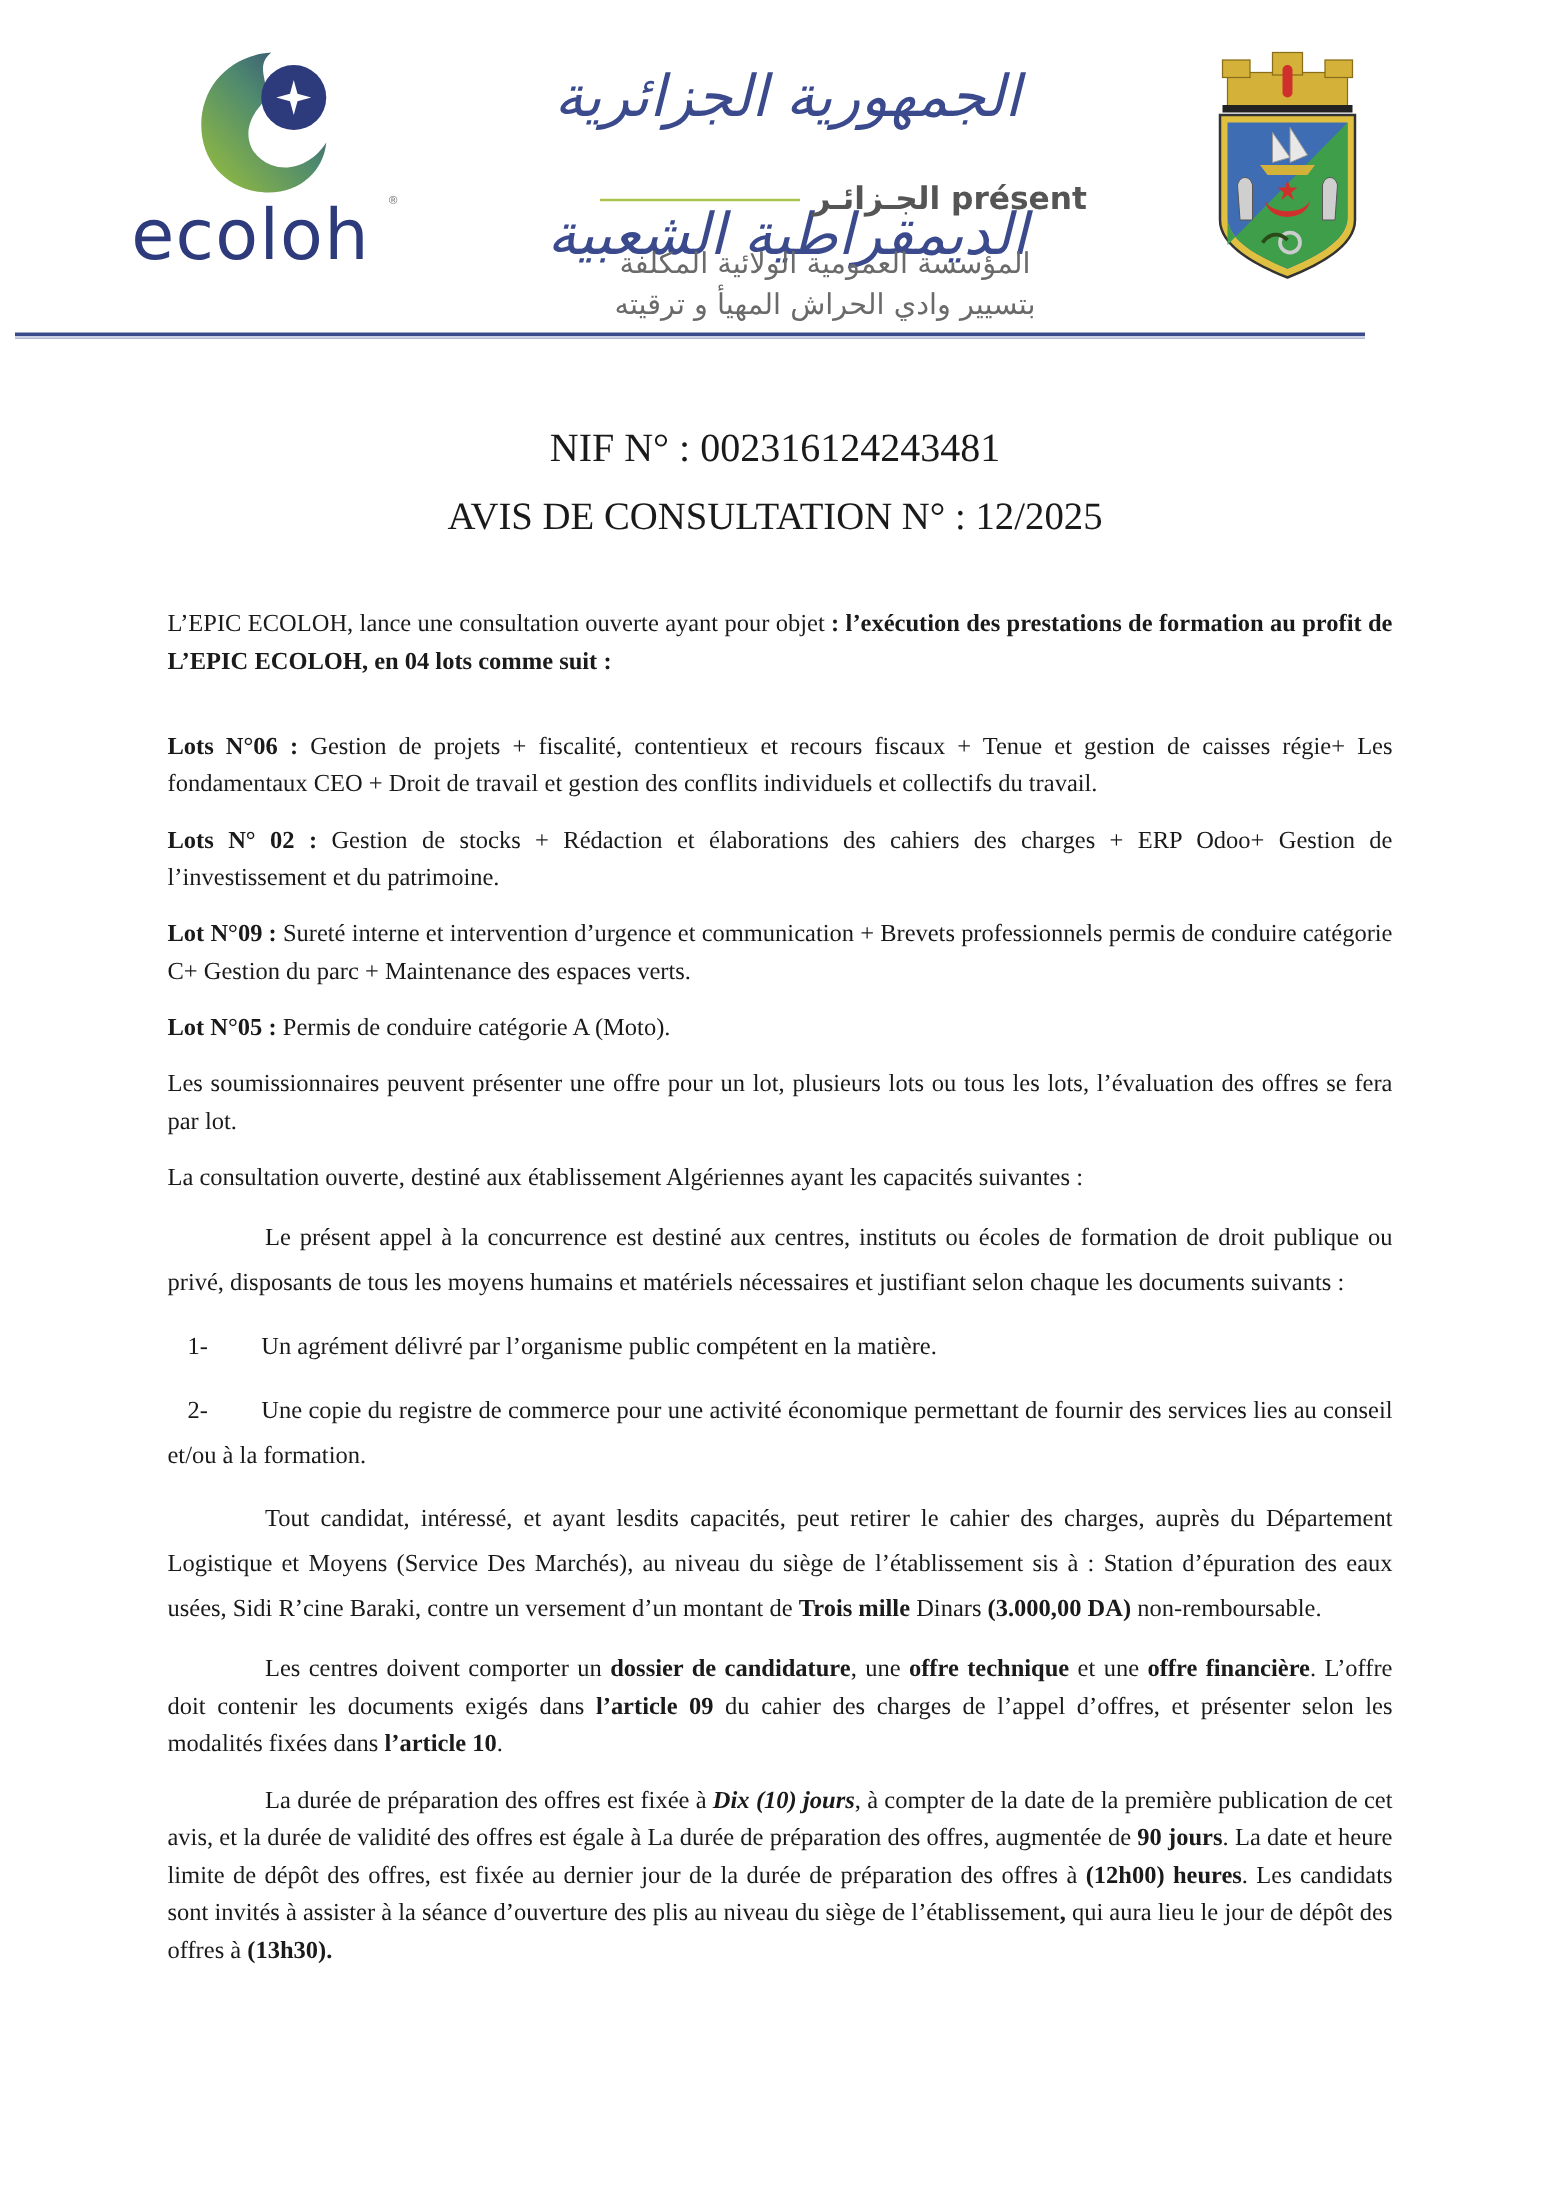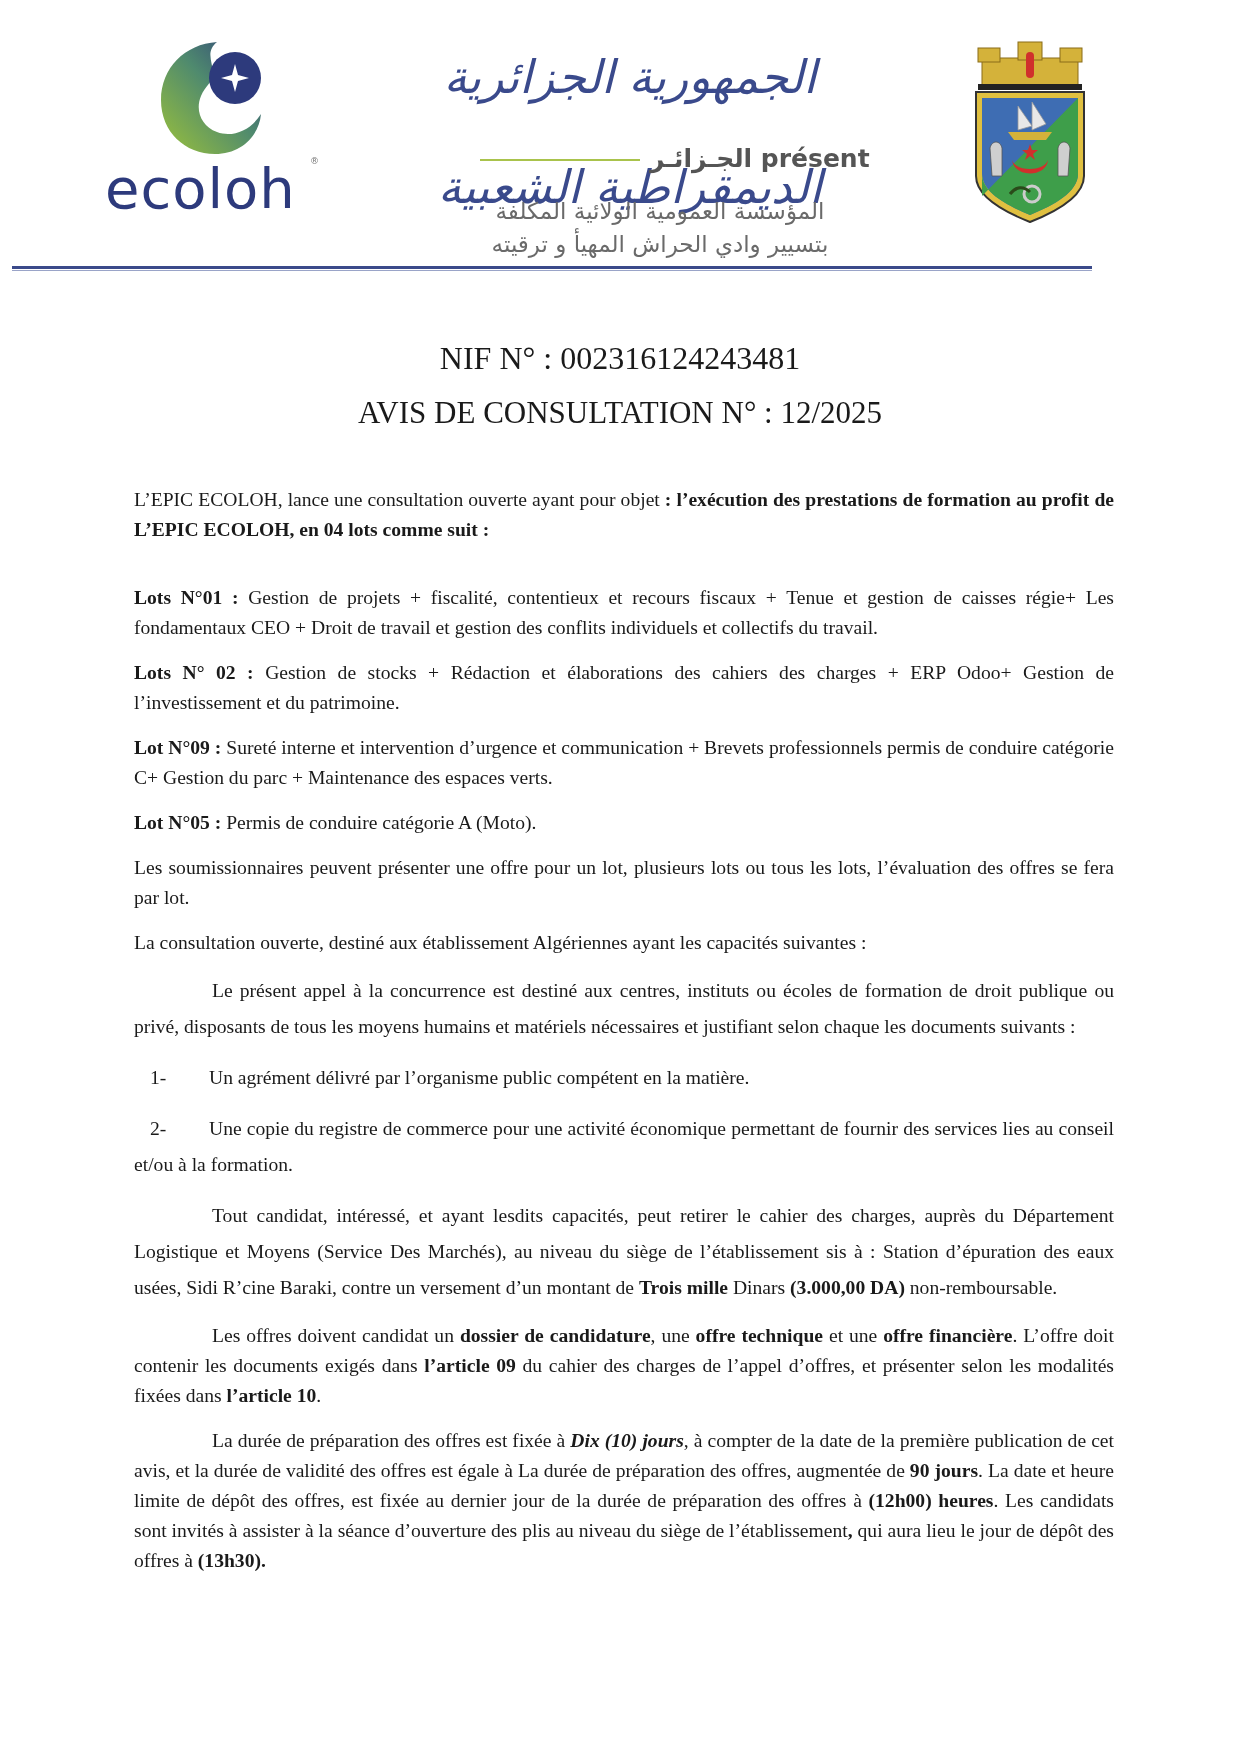--- a/index.html
+++ b/index.html
@@ -115,37 +115,37 @@
   <span>AVIS DE CONSULTATION N° : </span><span>12/2025</span>
 </div>
 
 <div class="body">
 
   <p class="j">
     <span>L’EPIC ECOLOH, lance une consultation ouverte ayant pour objet </span><b>: l’exécution des prestations de formation au profit de L’EPIC ECOLOH, en 04 lots comme suit :</b>
   </p>
   <div class="gap"></div>
 
-  <p class="j"><b>Lots N°01 : </b><span>Gestion de projets + fiscalité, contentieux et recours fiscaux + Tenue et gestion de caisses régie+ Les fondamentaux CEO + Droit de travail et gestion des conflits individuels et collectifs du travail.</span></p>
+  <p class="j"><b>Lots N°06 : </b><span>Gestion de projets + fiscalité, contentieux et recours fiscaux + Tenue et gestion de caisses régie+ Les fondamentaux CEO + Droit de travail et gestion des conflits individuels et collectifs du travail.</span></p>
   <p class="j"><b>Lots N° 02 : </b><span> Gestion de stocks + Rédaction et élaborations des cahiers des charges + ERP Odoo+ Gestion de l’investissement et du patrimoine.</span></p>
   <p class="j"><b>Lot N°09 : </b><span>Sureté interne et intervention d’urgence et communication + Brevets professionnels permis de conduire catégorie C+ Gestion du parc + Maintenance des espaces verts.</span></p>
   <p class="j"><b>Lot N°05 : </b><span>Permis de conduire catégorie A (Moto).</span></p>
 
   <p class="j">Les soumissionnaires peuvent présenter une offre pour un lot, plusieurs lots ou tous les lots, l’évaluation des offres se fera par lot.</p>
   <p>La consultation ouverte, destiné aux établissement Algériennes ayant les capacités suivantes :</p>
 
   <p class="j indent lh36">Le présent appel à la concurrence est destiné aux centres, instituts ou écoles de formation de droit publique ou privé, disposants de tous les moyens humains et matériels nécessaires et justifiant selon chaque les documents suivants :</p>
 
   <p class="j lh36"><span class="num">1-</span><span>Un agrément délivré par l’organisme public compétent en la matière.</span></p>
   <p class="j lh36"><span class="num">2-</span><span>Une copie du registre de commerce pour une activité économique permettant de fournir des services lies au conseil et/ou à la formation.</span></p>
 
   <p class="j indent lh36">
     <span>Tout candidat, intéressé, et ayant lesdits capacités, peut retirer le cahier des charges, auprès du Département Logistique et Moyens (Service Des Marchés), au niveau du siège de l’établissement sis à : Station d’épuration des eaux usées, Sidi R’cine Baraki, contre un versement d’un montant de </span><b>Trois mille</b><span> Dinars </span><b>(3.000,00 DA)</b><span> non-remboursable.</span>
   </p>
 
   <p class="j indent">
-    <span>Les offres doivent candidat un </span><b>dossier de candidature</b><span>, une </span><b>offre technique</b><span> et une </span><b>offre financière</b><span>. L’offre doit contenir les documents exigés dans </span><b>l’article 09</b><span> du cahier des charges de l’appel d’offres, et présenter selon les modalités fixées dans </span><b>l’article 10</b><span>.</span>
+    <span>Les centres doivent comporter un </span><b>dossier de candidature</b><span>, une </span><b>offre technique</b><span> et une </span><b>offre financière</b><span>. L’offre doit contenir les documents exigés dans </span><b>l’article 09</b><span> du cahier des charges de l’appel d’offres, et présenter selon les modalités fixées dans </span><b>l’article 10</b><span>.</span>
   </p>
 
   <p class="j indent">
     <span>La durée de préparation des offres est fixée à </span><b><i>Dix (10) jours</i></b><span>, à compter de la date de la première publication de cet avis, et la durée de validité des offres est égale à La durée de préparation des offres, augmentée de </span><b>90 jours</b><span>. La date et heure limite de dépôt des offres, est fixée au dernier jour de la durée de préparation des offres à </span><b>(12h00) heures</b><span>. Les candidats sont invités à assister à la séance d’ouverture des plis au niveau du siège de l’établissement</span><b>,</b><span> qui aura lieu le jour de dépôt des offres à </span><b>(13h30).</b>
   </p>
 </div>
 
 </body></html>

